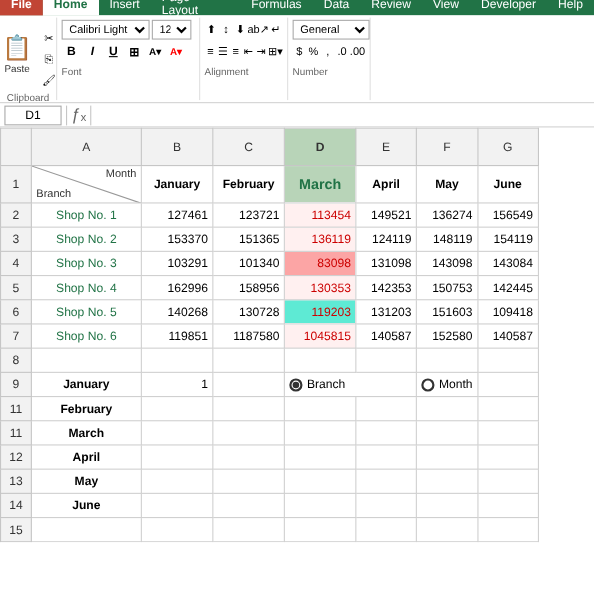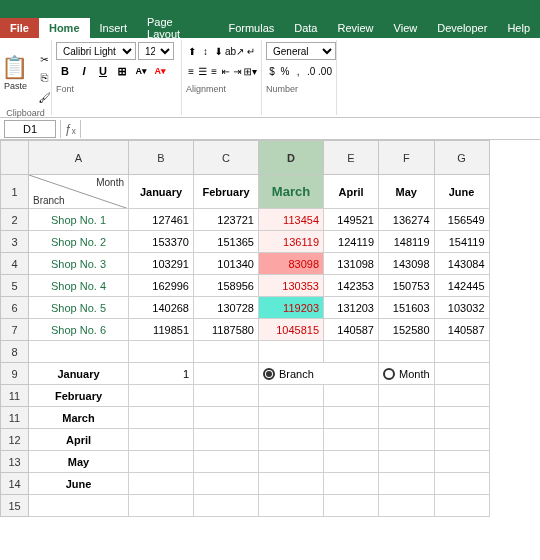--- a/index.html
+++ b/index.html
@@ -2,21 +2,21 @@
 <html><head>
   <meta charset="utf-8">
   <style>
     * { box-sizing: border-box; margin: 0; padding: 0; }
     body { font-family: 'Segoe UI', Arial, sans-serif; font-size: 11px; background: #fff; overflow: hidden; width: 540px; height: 560px; }
     
     
     .tab-bar {
       display: flex;
       background: #217346;
-      height: 38px;
+      height: 14px;
       align-items: flex-end;
     }
     .tab {
       padding: 3px 10px;
       font-size: 11px;
       color: #fff;
       cursor: pointer;
       height: 20px;
       display: flex;
       align-items: center;
@@ -406,21 +406,21 @@
     </div>
     <span class="ribbon-group-label">Number</span>
   </div>
 
 
 </div>
 
 <div class="formula-bar">
   <input type="text" class="cell-ref" value="D1" style="">
   <div class="formula-divider"></div>
-  <span style="font-size:12px; color:#666; cursor:pointer;">ƒₓ</span>
+  <span style="font-size:15px; color:#666; cursor:pointer;">ƒₓ</span>
   <div class="formula-divider"></div>
   <input type="text" class="formula-input" value="" style="">
 </div>
 
 <div class="spreadsheet-container">
   <table>
 
     <colgroup>
       <col style="width:28px;">
       <col style="width:100px;">
@@ -503,21 +503,21 @@
         <td class="cell cell-right">142445</td>
       </tr>
       <tr>
         <td class="row-header">6</td>
         <td class="cell cell-center cell-green">Shop No. 5</td>
         <td class="cell cell-right">140268</td>
         <td class="cell cell-right">130728</td>
         <td class="cell cell-right cell-red selected" style="background:#5eead4;">119203</td>
         <td class="cell cell-right">131203</td>
         <td class="cell cell-right">151603</td>
-        <td class="cell cell-right">103032</td>
+        <td class="cell cell-right">109418</td>
       </tr>
       <tr>
         <td class="row-header">7</td>
         <td class="cell cell-center cell-green">Shop No. 6</td>
         <td class="cell cell-right">119851</td>
         <td class="cell cell-right">1187580</td>
         <td class="cell cell-right cell-red selected" style="background:#fff0f0;">1045815</td>
         <td class="cell cell-right">140587</td>
         <td class="cell cell-right">152580</td>
         <td class="cell cell-right">140587</td>

